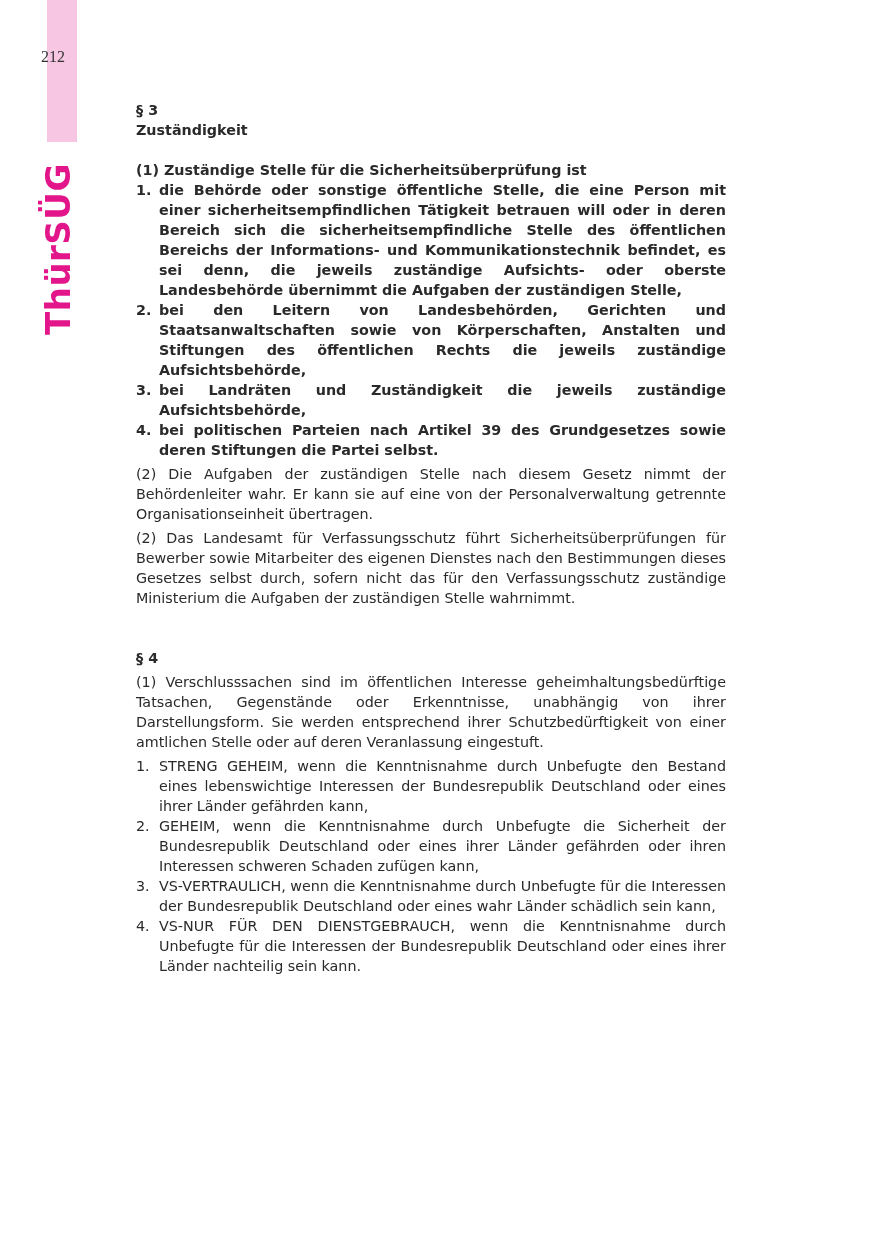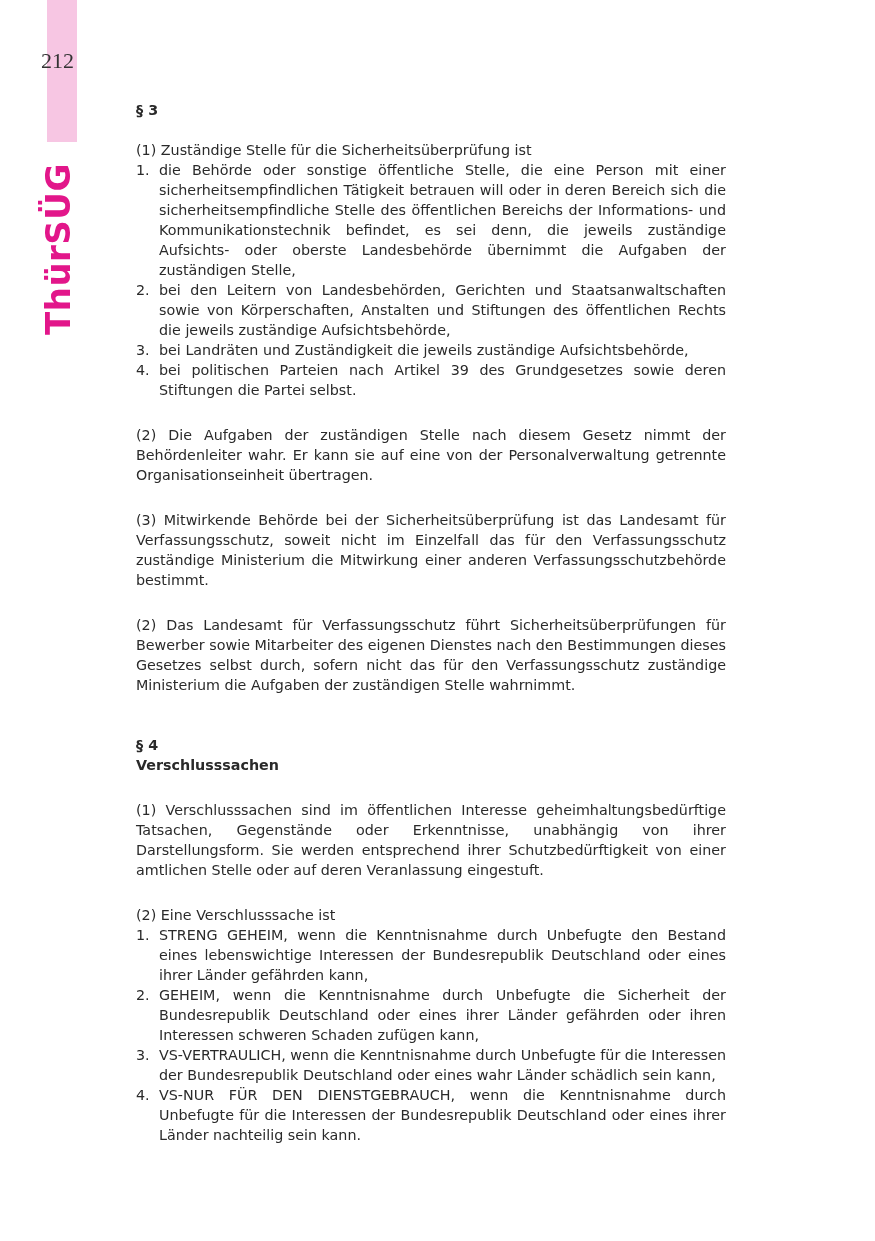--- a/index.html
+++ b/index.html
@@ -5,48 +5,49 @@
   html, body { margin: 0; padding: 0; }
   body {
     width: 875px; height: 1241px; background: #ffffff; position: relative; overflow: hidden;
     font-family: "DejaVu Sans", sans-serif; color: #2a2a2a;
   }
   .pink-bar {
     position: absolute; left: 47px; top: 0; width: 30px; height: 142px; background: #f7c6e3;
   }
   .page-number {
     position: absolute; left: 41px; top: 48px; font-family: "Liberation Serif", serif;
-    font-size: 22px; color: #333;
+    font-size: 16px; color: #333;
   }
   .side-title {
     position: absolute; left: 38px; top: 335px; transform-origin: left top; transform: rotate(-90deg);
     font-family: "DejaVu Sans", sans-serif; font-weight: bold; font-size: 34px; color: #e2168a;
     white-space: nowrap; letter-spacing: 0.5px;
   }
   .content { position: absolute; left: 136px; top: 100px; width: 590px; font-size: 14.3px; line-height: 20px; }
   .sec-num, .sec-title { font-weight: bold; font-size: 14.3px; line-height: 20px; }
-  .para { text-align: justify; margin-top: 25px; }
-  .para.first { margin-top: 20px; }
+  .para { text-align: justify; margin-top: 4px; }
+  .para.first { margin-top: 20px; font-weight: bold; }
   .item { display: flex; text-align: justify; }
   .item .num { width: 23px; flex: 0 0 23px; }
   .item .txt { flex: 1; }
   .section-gap { height: 40px; }
   p { margin: 0; }
 </style>
 </head>
 <body>
 
 <div class="pink-bar"></div>
 <div class="page-number">212</div>
 <div class="side-title">ThürSÜG</div>
 
 <div class="content">
 
   <div>
     <p class="sec-num">§ 3</p>
+    <p class="sec-title">Zuständigkeit</p>
 
     <div class="para first">
       <p>(1) Zuständige Stelle für die Sicherheitsüberprüfung ist</p>
       <div class="item">
           <span class="num">1.</span>
           <span class="txt">die Behörde oder sonstige öffentliche Stelle, die eine Person mit einer sicherheitsempfindlichen Tätigkeit betrauen will oder in deren Bereich sich die sicherheitsempfindliche Stelle des öffentlichen Bereichs der Informations- und Kommunikationstechnik befindet, es sei denn, die jeweils zuständige Aufsichts- oder oberste Landesbehörde übernimmt die Aufgaben der zuständigen Stelle,</span>
         </div>
       <div class="item">
           <span class="num">2.</span>
           <span class="txt">bei den Leitern von Landesbehörden, Gerichten und Staatsanwaltschaften sowie von Körperschaften, Anstalten und Stiftungen des öffentlichen Rechts die jeweils zuständige Aufsichtsbehörde,</span>
@@ -55,34 +56,31 @@
           <span class="num">3.</span>
           <span class="txt">bei Landräten und Zuständigkeit die jeweils zuständige Aufsichtsbehörde,</span>
         </div>
       <div class="item">
           <span class="num">4.</span>
           <span class="txt">bei politischen Parteien nach Artikel 39 des Grundgesetzes sowie deren Stiftungen die Partei selbst.</span>
         </div>
     </div>
 
     <p class="para">(2) Die Aufgaben der zuständigen Stelle nach diesem Gesetz nimmt der Behördenleiter wahr. Er kann sie auf eine von der Personalverwaltung getrennte Organisationseinheit übertragen.</p>
-    <p class="para">(3) Mitwirkende Behörde bei der Sicherheitsüberprüfung ist das Landesamt für Verfassungsschutz, soweit nicht im Einzelfall das für den Verfassungsschutz zuständige Ministerium die Mitwirkung einer anderen Verfassungsschutzbehörde bestimmt.</p>
     <p class="para">(2) Das Landesamt für Verfassungsschutz führt Sicherheitsüberprüfungen für Bewerber sowie Mitarbeiter des eigenen Dienstes nach den Bestimmungen dieses Gesetzes selbst durch, sofern nicht das für den Verfassungsschutz zuständige Ministerium die Aufgaben der zuständigen Stelle wahrnimmt.</p>
   </div>
 
   <div class="section-gap"></div>
 
   <div>
     <p class="sec-num">§ 4</p>
-    <p class="sec-title">Verschlusssachen</p>
 
     <p class="para">(1) Verschlusssachen sind im öffentlichen Interesse geheimhaltungsbedürftige Tatsachen, Gegenstände oder Erkenntnisse, unabhängig von ihrer Darstellungsform. Sie werden entsprechend ihrer Schutzbedürftigkeit von einer amtlichen Stelle oder auf deren Veranlassung eingestuft.</p>
 
     <div class="para">
-      <p>(2) Eine Verschlusssache ist</p>
       <div class="item">
           <span class="num">1.</span>
           <span class="txt">STRENG GEHEIM, wenn die Kenntnisnahme durch Unbefugte den Bestand eines lebenswichtige Interessen der Bundesrepublik Deutschland oder eines ihrer Länder gefährden kann,</span>
         </div>
       <div class="item">
           <span class="num">2.</span>
           <span class="txt">GEHEIM, wenn die Kenntnisnahme durch Unbefugte die Sicherheit der Bundesrepublik Deutschland oder eines ihrer Länder gefährden oder ihren Interessen schweren Schaden zufügen kann,</span>
         </div>
       <div class="item">
           <span class="num">3.</span>

